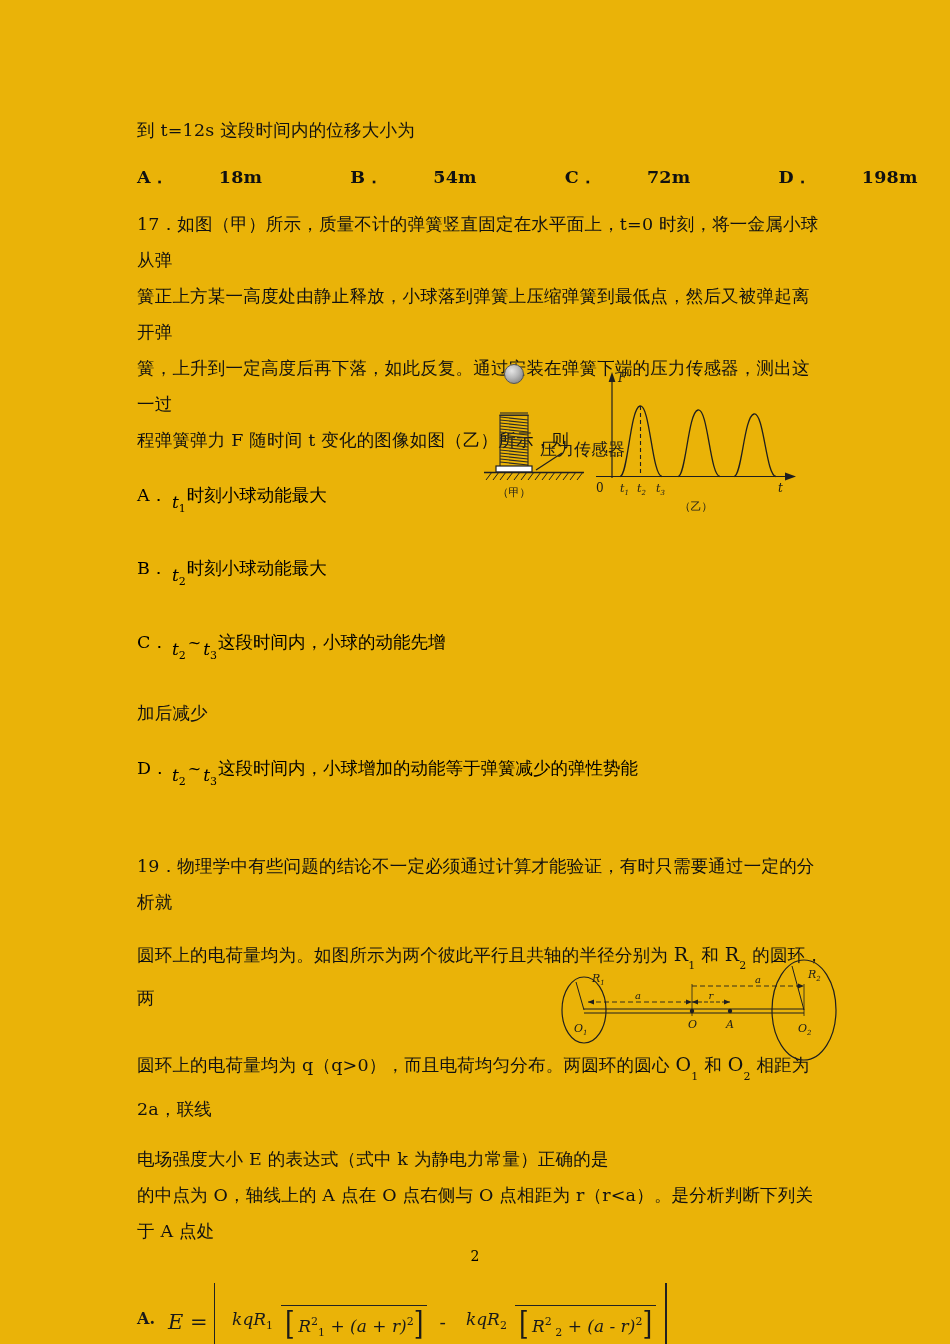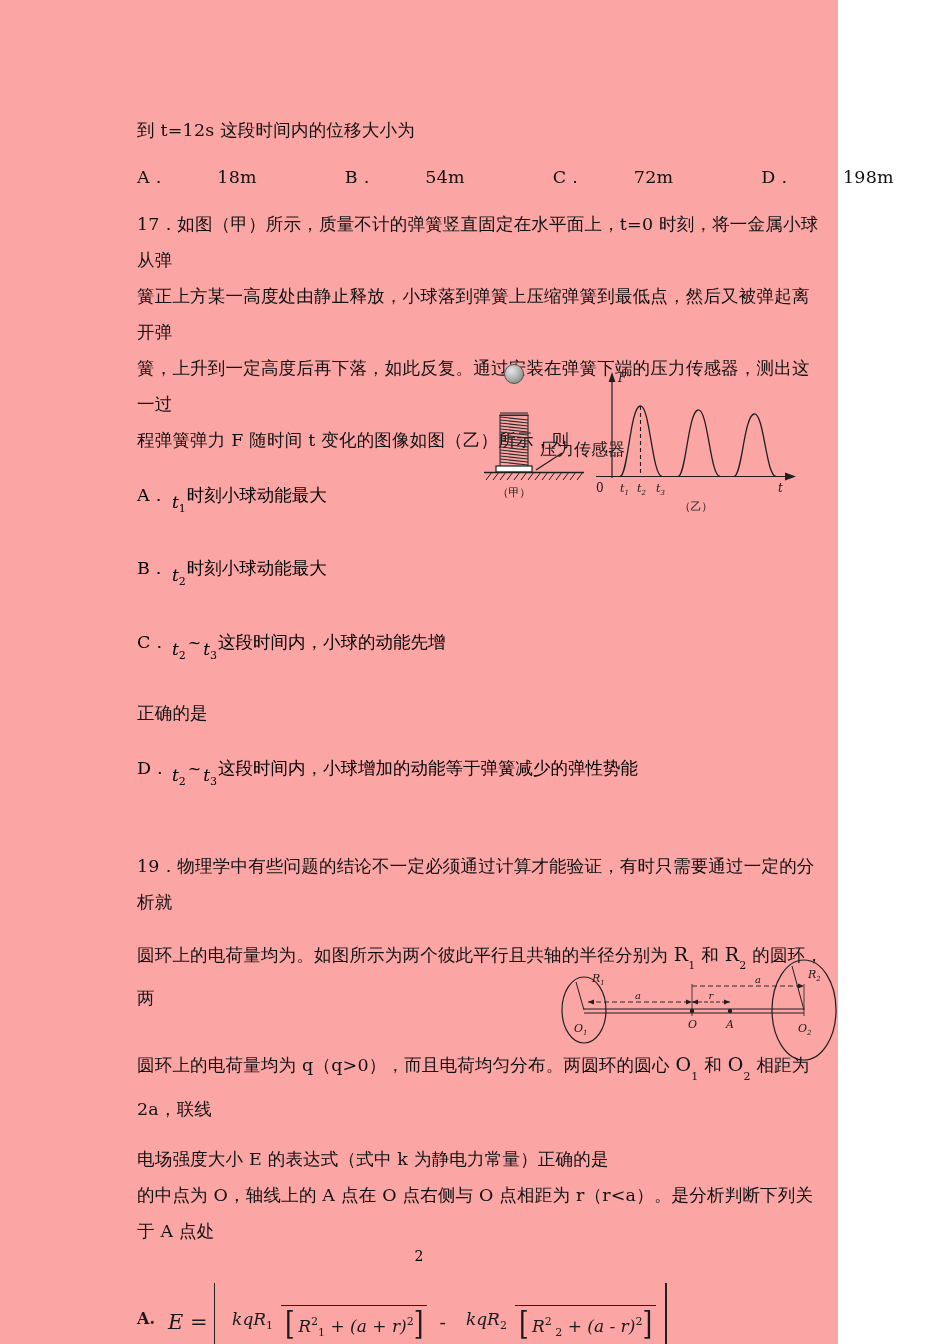--- a/index.html
+++ b/index.html
@@ -11,40 +11,40 @@
     width: 950px;
     height: 1344px;
     position: relative;
     font-family: "DejaVu Serif", "Liberation Serif", serif;
     color: #000000;
     overflow: hidden;
   }
   .page {
     position: absolute;
     left: 0; top: 0;
-    width: 838px; height: 1344px;
-    background: #fca5a5;
+    width: 950px; height: 1344px;
+    background: #eab308;
   }
   .content {
     position: absolute;
     left: 137px;
     top: 112px;
     width: 690px;
   }
   p.line {
     margin: 0 0 0 0;
     font-size: 17.5px;
     line-height: 36px;
     letter-spacing: 0.2px;
     color: #111;
     white-space: pre-wrap;
   }
   .spacer-sm { height: 11px; }
   .spacer-md { height: 20px; }
-  .choices span { margin-right: 44px; }
+  .choices span { margin-right: 44px; font-weight: bold; }
   .upvar {
     font-style: normal;
     font-size: 19px;
   }
   .upvar sub { font-size: 11px; top: 4px; position: relative; }
 
   .opt-letter { display: inline-block; width: 34px; }
 
   
   .q17opt {
@@ -180,21 +180,21 @@
 
     <div class="q17opt" style="margin-bottom:14px;">
       <span class="opt-letter">B．</span><span class="mathvar"><span>t</span><sub>2</sub></span><span>时刻小球动能最大</span>
     </div>
 
     <div class="q17opt">
       <span class="opt-letter">C．</span><span class="mathvar"><span>t</span><sub>2</sub></span><span class="tilde">~</span><span class="mathvar"><span>t</span><sub>3</sub></span><span>这段时间内，小球的动能先增</span>
     </div>
 
     <div class="spacer-md"></div>
-    <p class="line">正确的是</p>
+    <p class="line">加后减少</p>
     <div class="spacer-sm"></div>
 
     <div class="q17opt">
       <span class="opt-letter">D．</span><span class="mathvar"><span>t</span><sub>2</sub></span><span class="tilde">~</span><span class="mathvar"><span>t</span><sub>3</sub></span><span>这段时间内，小球增加的动能等于弹簧减少的弹性势能</span>
     </div>
 
     <div style="height:46px"></div>
 
     <p class="line">19．物理学中有些问题的结论不一定必须通过计算才能验证，有时只需要通过一定的分析就</p>
     <div style="height:16px"></div>

